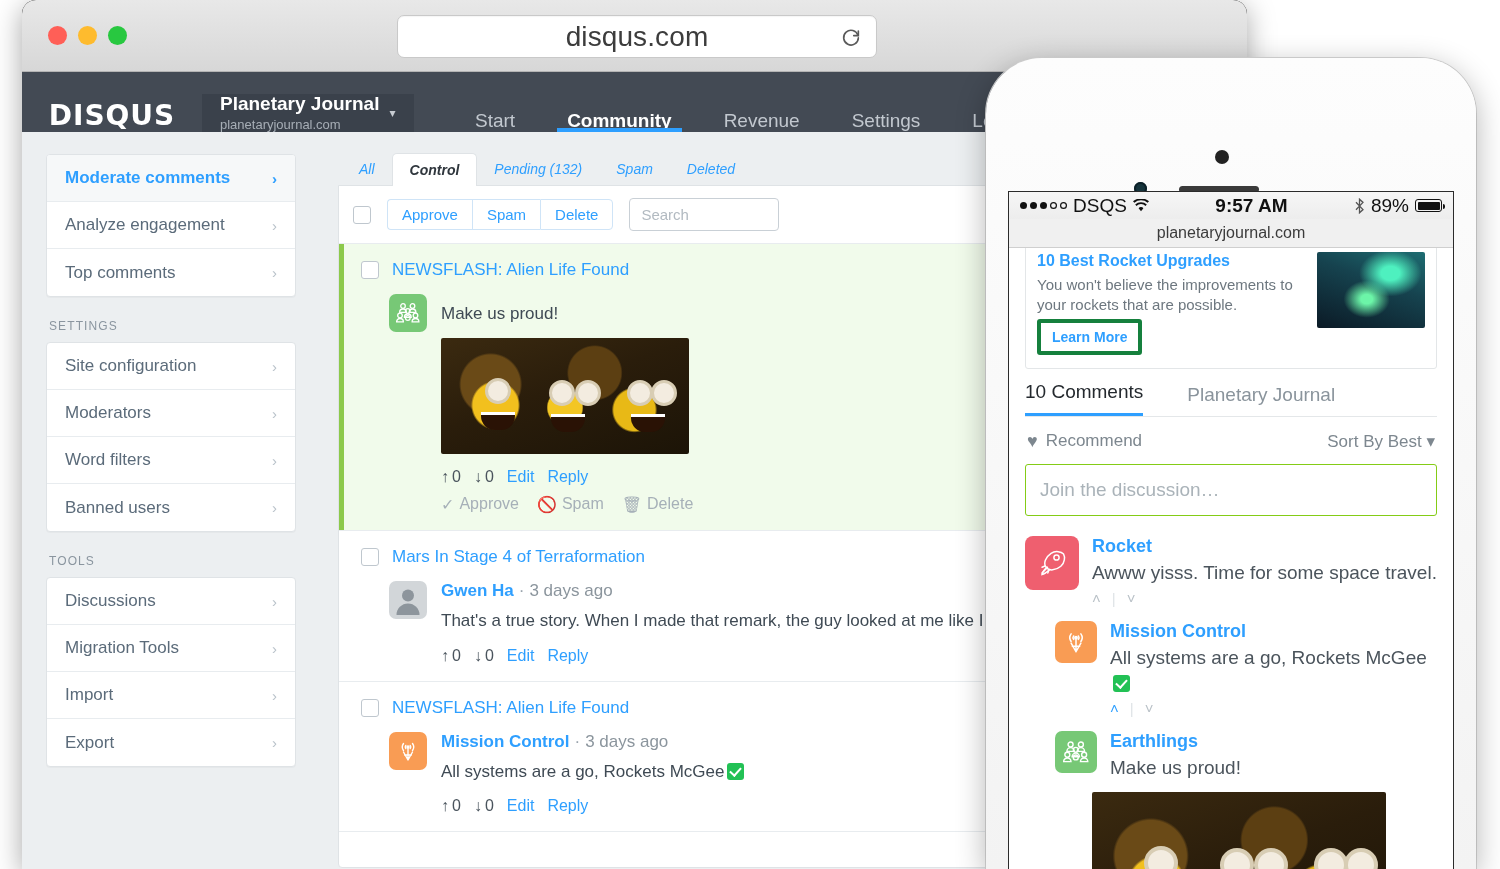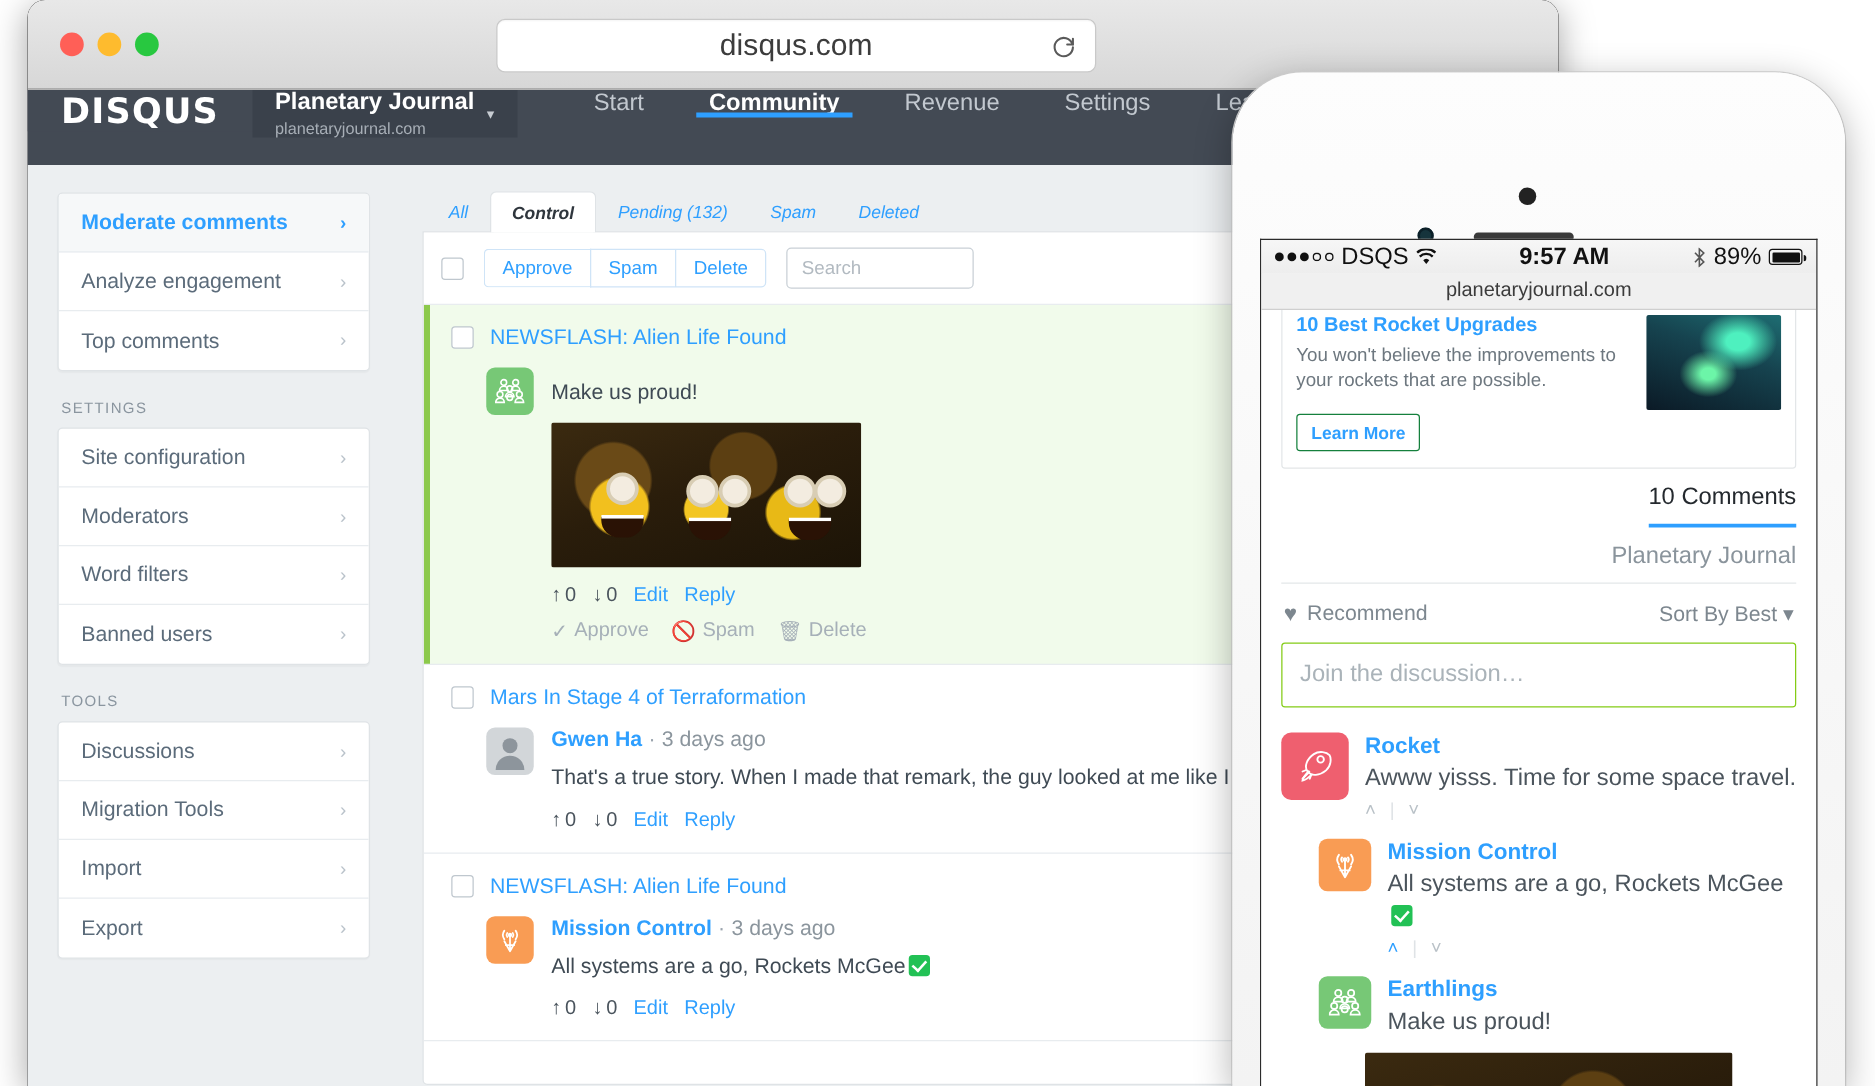--- a/index.html
+++ b/index.html
@@ -35,31 +35,31 @@
   .dot.green { background:#28c840; }
   .urlbar {
     position:absolute; left: 375px; top: 15px;
     width: 480px; height: 43px;
     background:#fff; border-radius:7px;
     border:1px solid #c9c9c9;
     display:flex; align-items:center; justify-content:center;
     box-shadow: inset 0 1px 1px rgba(0,0,0,0.04);
   }
   .urlbar .url {
-    font-size: 24px; color:#3c3c3c; letter-spacing:.1px;
+    font-size: 28px; color:#3c3c3c; letter-spacing:.1px;
   }
   .reload {
     position:absolute; right: 14px; top: 50%; transform: translateY(-50%);
     width: 22px; height: 22px; color:#5a5a5a;
   }
 
   
   .app { position:absolute; left:0; top:72px; right:0; bottom:0; background:#eceff1; }
   .topnav {
-    height: 60px; background:#434a54; display:flex; align-items:flex-start;
+    height: 60px; background:#434a54; display:flex; align-items:flex-end;
     position:relative;
   }
   .logo-cell {
     width: 180px; display:flex; align-items:center; justify-content:center;
     background:#434a54;
   }
   .logo {
     color:#fff; font-weight:bold; font-size:28px; letter-spacing:1px;
     font-family:"DejaVu Sans", sans-serif;
   }
@@ -263,35 +263,34 @@
 
   .promo {
     border:1px solid #e3e6e8; border-radius:3px; margin-top: 2px;
     padding: 9px 11px 13px 11px; display:flex; gap:12px;
     position:relative; top:-8px;
   }
   .promo-main { flex:1; min-width:0; }
   .promo-title { color:#2e9fff; font-weight:bold; font-size:16px; }
   .promo-desc { color:#6d777f; font-size:15px; line-height:1.33; margin-top:5px; }
   .promo-btn {
-    display:inline-block; margin-top:16px; border:1px solid #15803d; border-radius:3px;
+    display:inline-block; margin-top:4px; border:4px solid #15803d; border-radius:3px;
     color:#2e9fff; font-weight:bold; font-size:14px; padding: 6px 11px; cursor:pointer;
   }
   .promo-img {
     width:108px; height:76px; flex:none; border-radius:2px;
     background:
       radial-gradient(ellipse at 68% 28%, #4ef0bf 0 9%, transparent 30%),
       radial-gradient(ellipse at 46% 62%, #6cf5a8 0 7%, transparent 28%),
       linear-gradient(200deg, #1e6d72 0%, #16434f 40%, #0b1a26 100%);
   }
 
   .ph-tabs {
-    display:flex; gap:12px; align-items:flex-end; border-bottom:1px solid #e4e7e9;
+    display:flex; gap:44px; align-items:flex-end; border-bottom:1px solid #e4e7e9;
     margin-top: 4px;
-    flex-direction: column;
   }
   .ph-tab { font-size:19px; color:#8a949c; padding-bottom:10px; cursor:pointer; }
   .ph-tab.active { color:#24292e; border-bottom:3px solid #2e9fff; }
   .ph-bar {
     display:flex; align-items:center; justify-content:space-between;
     padding: 14px 2px 12px 2px;
   }
   .rec { display:flex; align-items:center; gap:8px; color:#7d878f; font-size:17px; cursor:pointer; }
   .heart { color:#7d878f; font-size:18px; }
   .sortby { color:#7d878f; font-size:17px; cursor:pointer; }

